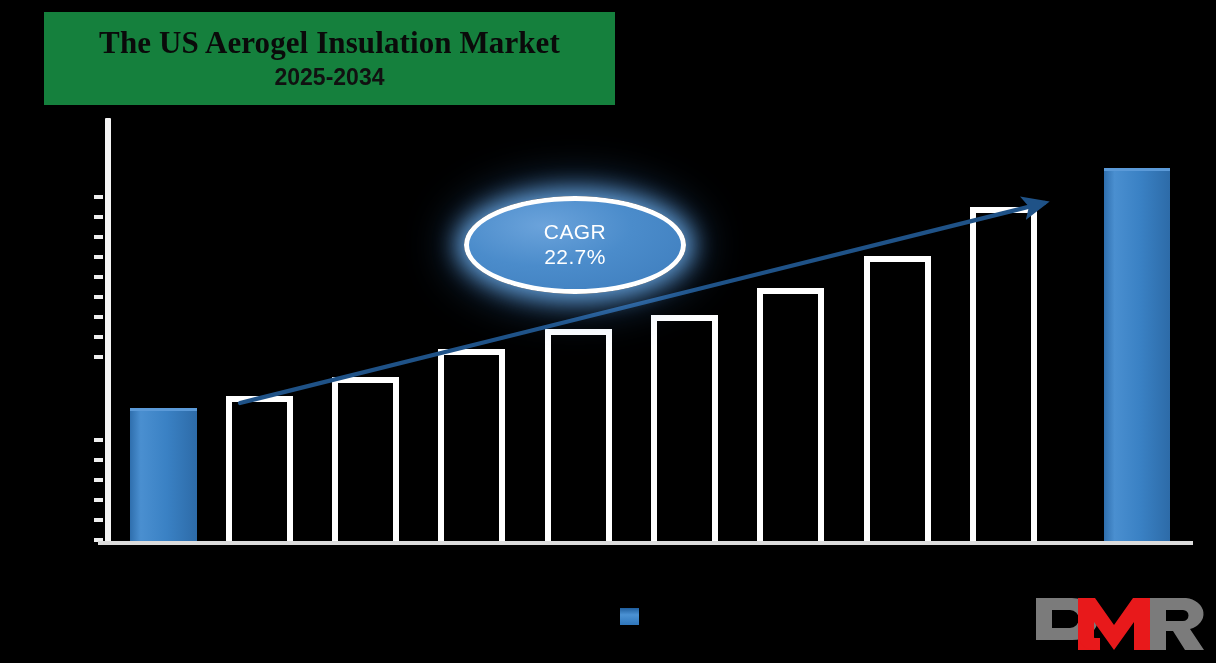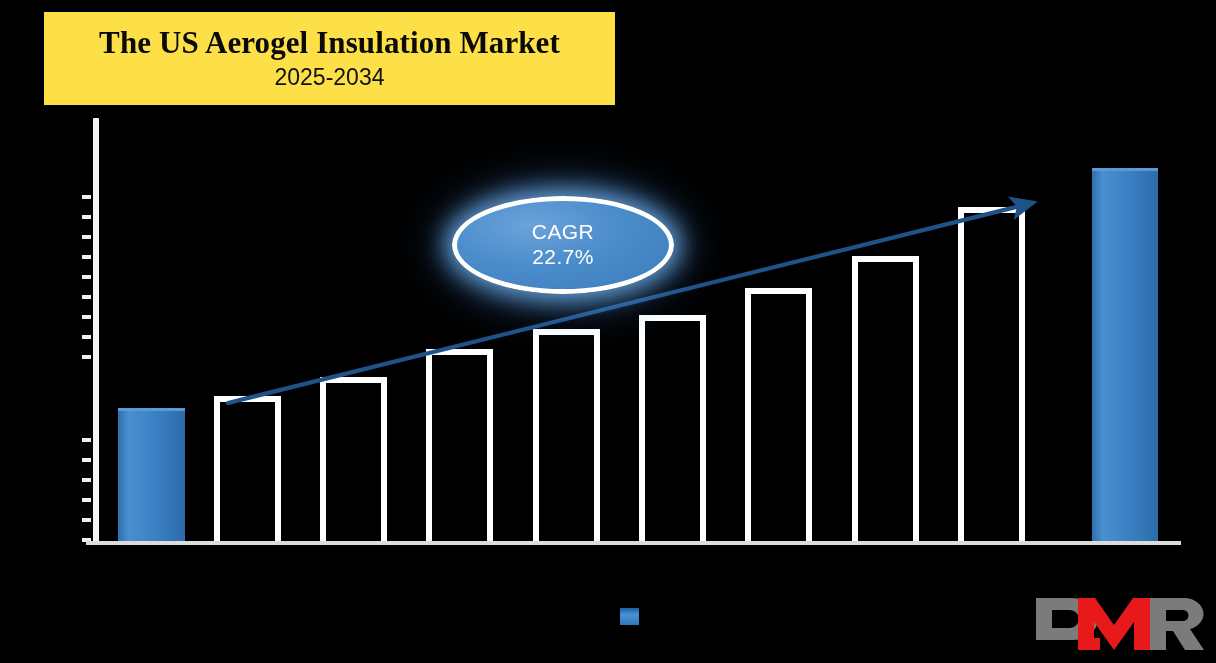--- a/index.html
+++ b/index.html
@@ -2,30 +2,30 @@
 <html><head>
 <meta charset="utf-8">
 <style>
   html,body{margin:0;padding:0;background:#000;}
   body{width:1216px;height:663px;overflow:hidden;
        font-family:"Liberation Sans", sans-serif;}
   #stage{position:relative;width:1216px;height:663px;background:#000;}
 
   
   #title-card{position:absolute;left:44px;top:12px;width:571px;height:93px;
-              background:#fde047;display:flex;flex-direction:column;
+              background:#15803d;display:flex;flex-direction:column;
               align-items:center;justify-content:center;box-sizing:border-box;}
   #title-main{font-family:"Liberation Serif", serif;font-weight:bold;
               font-size:31px;color:#0a0a0a;line-height:1.05;white-space:nowrap;
               letter-spacing:.1px;}
-  #title-sub{font-family:"Liberation Sans", sans-serif;font-weight:normal;
+  #title-sub{font-family:"Liberation Sans", sans-serif;font-weight:bold;
              font-size:23px;color:#111;line-height:1.15;margin-top:4px;}
 
   
-  #plot{position:absolute;left:0;top:0;width:1076px;height:663px;}
+  #plot{position:absolute;left:12px;top:0;width:1076px;height:663px;}
   #y-axis{position:absolute;left:93px;top:118px;width:6px;height:426px;
           background:#f4f4f4;border-radius:1px;}
   .ytick{position:absolute;left:82px;width:9px;height:4px;background:#efefef;}
   #baseline{position:absolute;left:86px;top:541px;width:1095px;height:4px;
             background:#dcdcdc;}
 
   
   .bar{position:absolute;box-sizing:border-box;}
   .bar.white{border:6px solid #ffffff;background:transparent;border-bottom:none;}
   .bar.blue{

